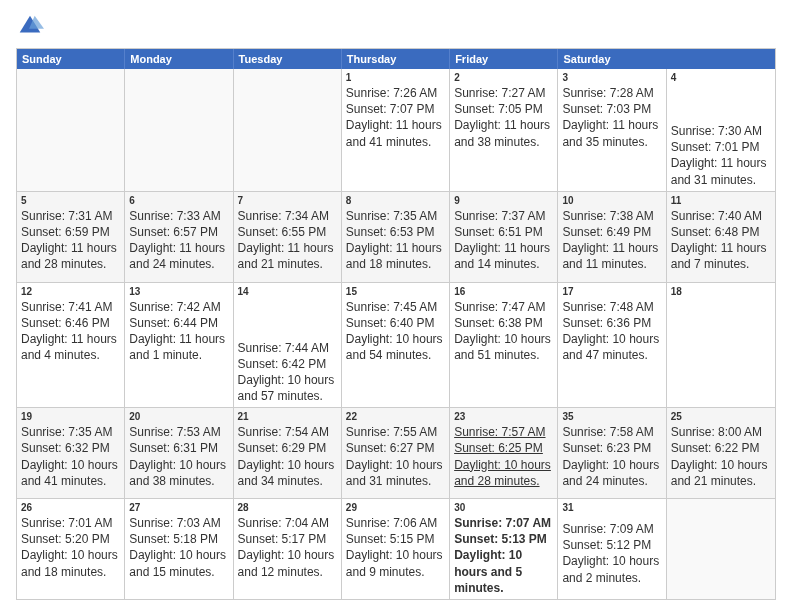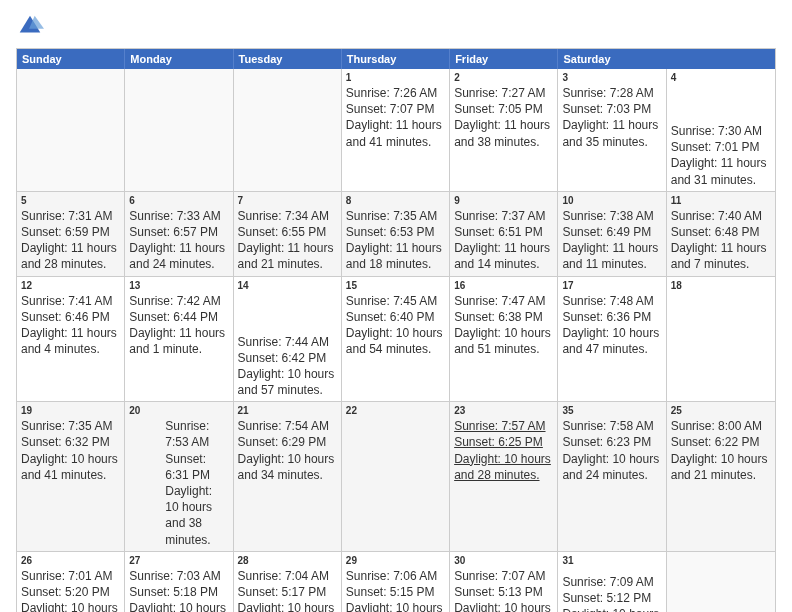--- a/index.html
+++ b/index.html
@@ -263,32 +263,35 @@
         </div>
         <div class="cal-row">
           <div class="cal-cell alt-bg">
             <span class="day-num">19</span>
             <div class="cell-text" style="white-space: pre-line;">Sunrise: 7:35 AM
 Sunset: 6:32 PM
 Daylight: 10 hours and 41 minutes.</div>
           </div>
           <div class="cal-cell alt-bg">
             <span class="day-num">20</span>
-            <div class="cell-text" style="white-space: pre-line; margin-left: 36px;">Sunrise: 7:53 AM
+            <div class="cell-text" style="white-space: pre-line;">Sunrise: 7:53 AM
 Sunset: 6:31 PM
 Daylight: 10 hours and 38 minutes.</div>
           </div>
           <div class="cal-cell alt-bg">
             <span class="day-num">21</span>
             <div class="cell-text" style="white-space: pre-line;">Sunrise: 7:54 AM
 Sunset: 6:29 PM
 Daylight: 10 hours and 34 minutes.</div>
           </div>
           <div class="cal-cell alt-bg">
             <span class="day-num">22</span>
+            <div class="cell-text" style="white-space: pre-line;">Sunrise: 7:55 AM
+Sunset: 6:27 PM
+Daylight: 10 hours and 31 minutes.</div>
           </div>
           <div class="cal-cell alt-bg">
             <span class="day-num">23</span>
             <div class="cell-text" style="white-space: pre-line; text-decoration: underline;">Sunrise: 7:57 AM
 Sunset: 6:25 PM
 Daylight: 10 hours and 28 minutes.</div>
           </div>
           <div class="cal-cell alt-bg">
             <span class="day-num">35</span>
             <div class="cell-text" style="white-space: pre-line;">Sunrise: 7:58 AM
@@ -322,21 +325,21 @@
 Daylight: 10 hours and 12 minutes.</div>
           </div>
           <div class="cal-cell">
             <span class="day-num">29</span>
             <div class="cell-text" style="white-space: pre-line;">Sunrise: 7:06 AM
 Sunset: 5:15 PM
 Daylight: 10 hours and 9 minutes.</div>
           </div>
           <div class="cal-cell">
             <span class="day-num">30</span>
-            <div class="cell-text" style="white-space: pre-line;">Sunrise: 7:07 AM
+            <div class="cell-text" style="white-space: pre-line; font-weight: bold;">Sunrise: 7:07 AM
 Sunset: 5:13 PM
 Daylight: 10 hours and 5 minutes.</div>
           </div>
           <div class="cal-cell">
             <span class="day-num">31</span>
             <div class="cell-text" style="white-space: pre-line; margin-top: 8px;">Sunrise: 7:09 AM
 Sunset: 5:12 PM
 Daylight: 10 hours and 2 minutes.</div>
           </div>
           <div class="cal-cell empty"></div>

